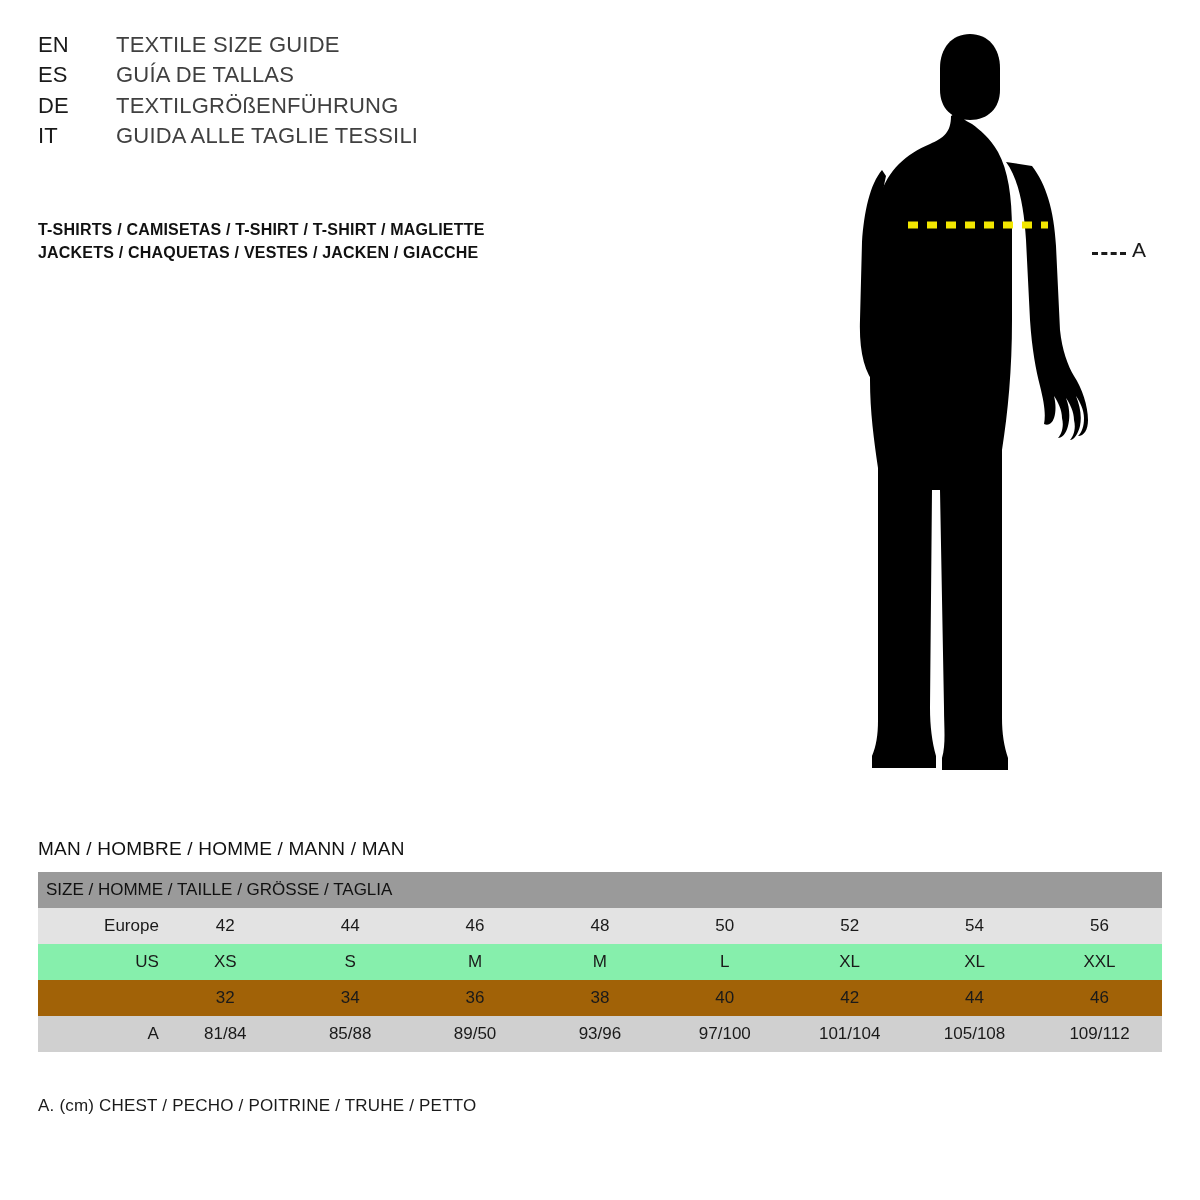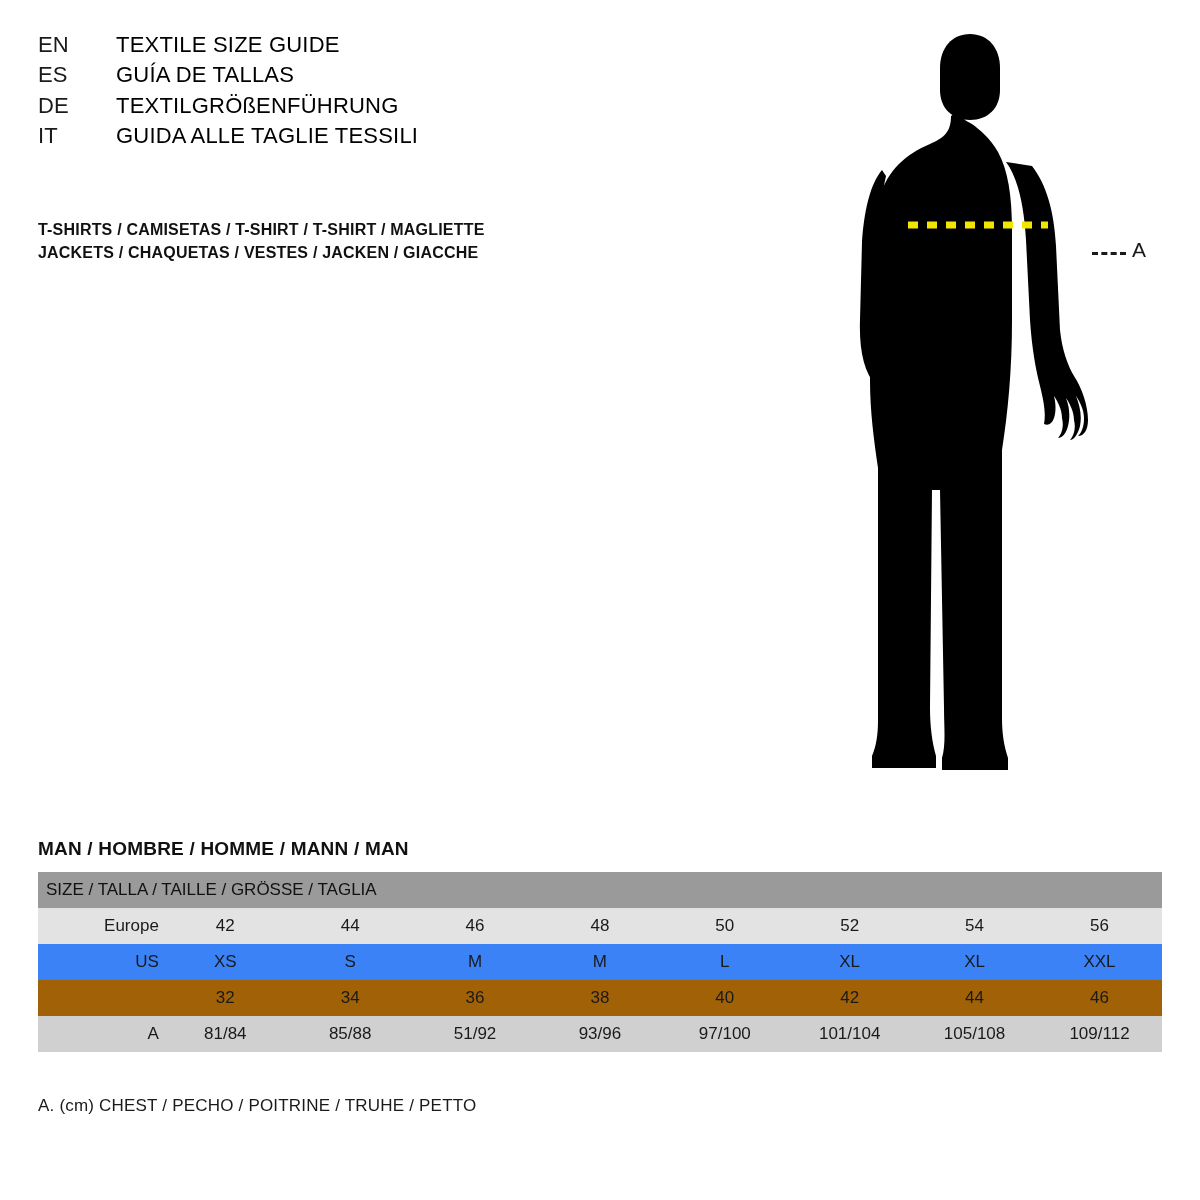--- a/index.html
+++ b/index.html
@@ -31,21 +31,21 @@
   .lang-code {
     width: 78px;
     flex: 0 0 78px;
     font-size: 22px;
     letter-spacing: 0.2px;
     color: #1a1a1a;
   }
   .lang-title {
     font-size: 22px;
     letter-spacing: 0.2px;
-    color: #000000;
+    color: #404040;
   }
 
   #garment-block {
     position: absolute;
     left: 38px;
     top: 218px;
     width: 760px;
   }
   .garment-line {
     font-size: 16px;
@@ -84,21 +84,21 @@
 
   
   #table-section {
     position: absolute;
     left: 38px;
     top: 838px;
     width: 1124px;
   }
   #table-heading {
     font-size: 19px;
-    font-weight: bold;
+    font-weight: normal;
     letter-spacing: 0.2px;
     color: #111111;
     margin-bottom: 12px;
   }
   table.size-table {
     border-collapse: collapse;
     width: 1124px;
     table-layout: fixed;
   }
   table.size-table td {
@@ -115,21 +115,21 @@
     width: 170px;
   }
   tr.band-title td {
     background: #9a9a9a;
     color: #111111;
     font-size: 17px;
     text-align: left;
     padding-left: 8px;
   }
   tr.shade-a td { background: #e3e3e3; }
-  tr.shade-b td { background: #3b82f6; }
+  tr.shade-b td { background: #86efac; }
   tr.shade-c td { background: #a16207; }
   tr.shade-d td { background: #d0d0d0; }
 
   #footnote {
     position: absolute;
     left: 38px;
     top: 1096px;
     font-size: 17px;
     color: #1a1a1a;
     letter-spacing: 0.2px;
@@ -235,21 +235,21 @@
   <div id="chest-dash"></div>
   <div id="chest-label">A</div>
 </div>
 
 <div id="table-section">
   <div id="table-heading">MAN / HOMBRE / HOMME / MANN / MAN</div>
 
   <table class="size-table">
     <tbody>
       <tr class="band-title">
-        <td colspan="9">SIZE / TALLA / TAILLE / GRÖSSE / TAGLIA</td>
+        <td colspan="9">SIZE / HOMME / TAILLE / GRÖSSE / TAGLIA</td>
       </tr>
 
       <tr class="shade-a">
         <td class="rowlabel">Europe</td>
         <td>42</td>
         <td>44</td>
         <td>46</td>
         <td>48</td>
         <td>50</td>
         <td>52</td>
@@ -278,21 +278,21 @@
         <td>40</td>
         <td>42</td>
         <td>44</td>
         <td>46</td>
       </tr>
 
       <tr class="shade-d">
         <td class="rowlabel">A</td>
         <td>81/84</td>
         <td>85/88</td>
-        <td>51/92</td>
+        <td>89/50</td>
         <td>93/96</td>
         <td>97/100</td>
         <td>101/104</td>
         <td>105/108</td>
         <td>109/112</td>
       </tr>
     </tbody>
   </table>
 </div>
 

